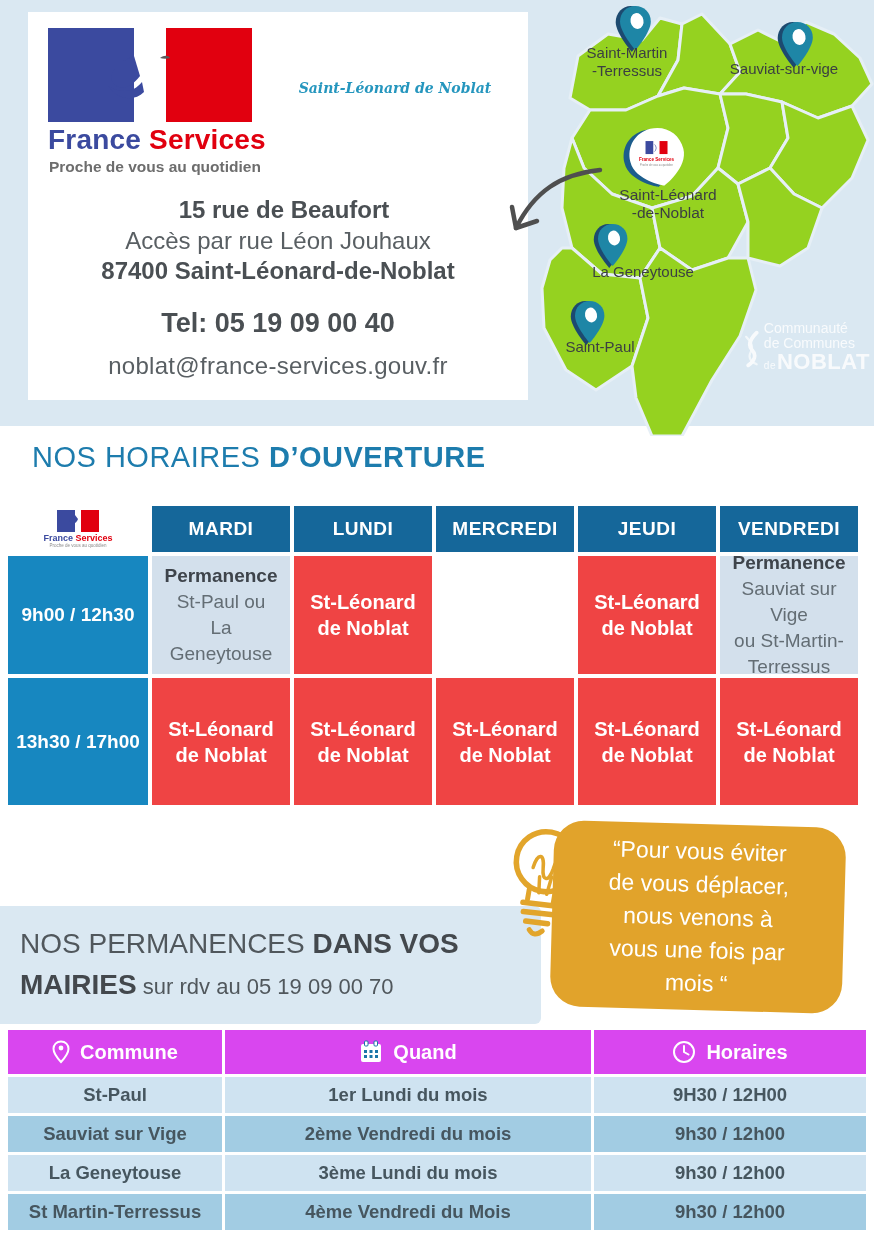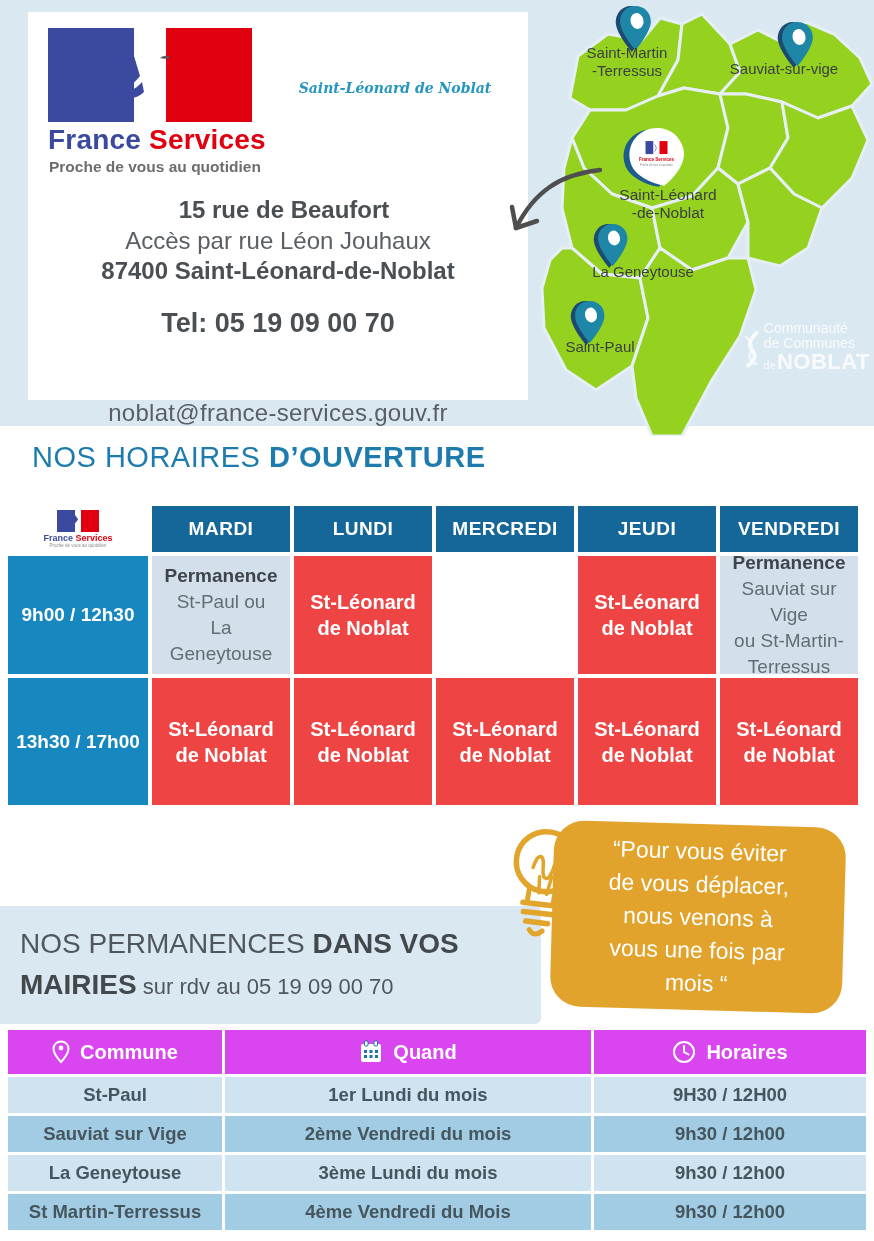--- a/index.html
+++ b/index.html
@@ -26,21 +26,21 @@
   .fs-tagline { position:absolute; left:21px; top:146px; font-size:15.5px; font-weight:600; color:#6d6d6d; }
   .script-title { position:absolute; left:252px; top:68px; width:230px; text-align:center;
     font-family:"DejaVu Serif", serif; font-style:italic; font-weight:700;
     color:#2596be; font-size:14px; }
   .addr { position:absolute; left:0; width:500px; text-align:center; color:#595f63; }
   .addr.b { font-weight:700; color:#4a4f53; }
   .addr-1 { top:184px; font-size:24px;padding-left:12px; }
   .addr-2 { top:215px; font-size:24px; }
   .addr-3 { top:245px; font-size:24px; }
   .addr-tel { top:296px; font-size:27px; }
-  .addr-mail { top:340px; font-size:24px; letter-spacing:.3px;margin-top:47px; }
+  .addr-mail { top:340px; font-size:24px; letter-spacing:.3px; }
   .arrow-svg { position:absolute; left:498px; top:158px; }
 
   
   .hours-title { position:absolute; left:32px; top:441px; font-size:29px; color:#1d7cad; letter-spacing:.5px; }
   .hours-title .t-reg { font-weight:400; }
   .hours-title .t-bold { font-weight:700; }
 
   .hours-table { position:absolute; left:8px; top:506px; width:850px;
     display:grid; grid-template-columns:140px repeat(5,138px);
     grid-template-rows:46px 118px 127px; gap:4px; }
@@ -178,21 +178,21 @@
       </svg>
       <div class="fs-wordmark">
         <span class="w-blue">France</span>
         <span class="w-red">Services</span>
       </div>
       <div class="fs-tagline">Proche de vous au quotidien</div>
       <div class="script-title">Saint-Léonard de Noblat</div>
       <div class="addr addr-1 b">15 rue de Beaufort</div>
       <div class="addr addr-2">Accès par rue Léon Jouhaux</div>
       <div class="addr addr-3 b">87400 Saint-Léonard-de-Noblat</div>
-      <div class="addr addr-tel b">Tel: 05 19 09 00 70</div>
+      <div class="addr addr-tel b">Tel: 05 19 09 00 40</div>
       <div class="addr addr-mail">noblat@france-services.gouv.fr</div>
     </div>
 
     <svg class="arrow-svg" width="110" height="85" viewBox="0 0 110 85">
       <path d="M102,12 C62,16 36,34 18,70" fill="none" stroke="#4f4f4f" stroke-width="4.5" stroke-linecap="round"></path>
       <path d="M18,70 L14,49 M18,70 L39,63" fill="none" stroke="#4f4f4f" stroke-width="4.5" stroke-linecap="round"></path>
     </svg>
   </div>
 
   <div class="hours-title">

